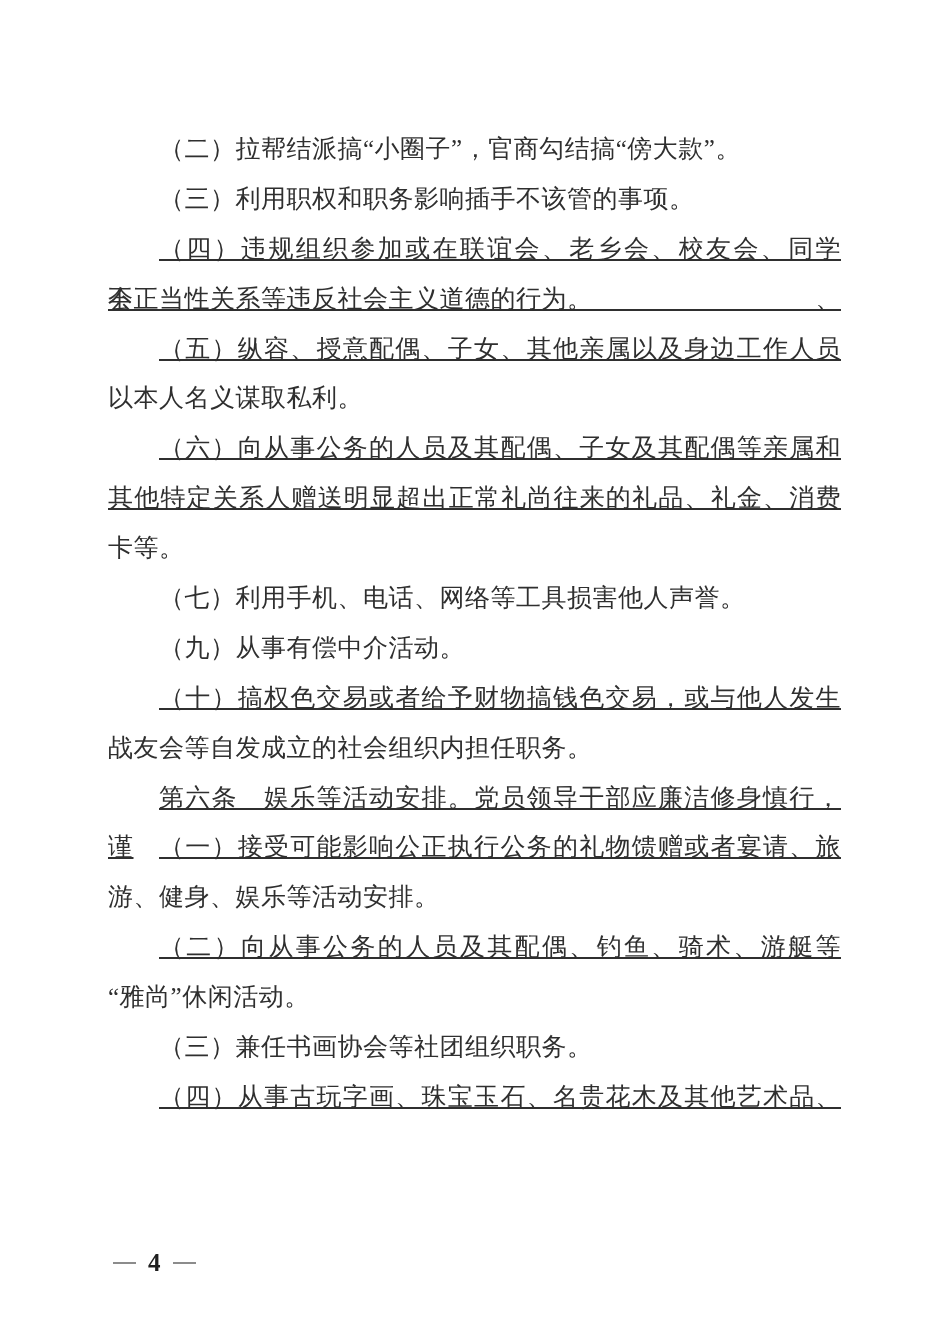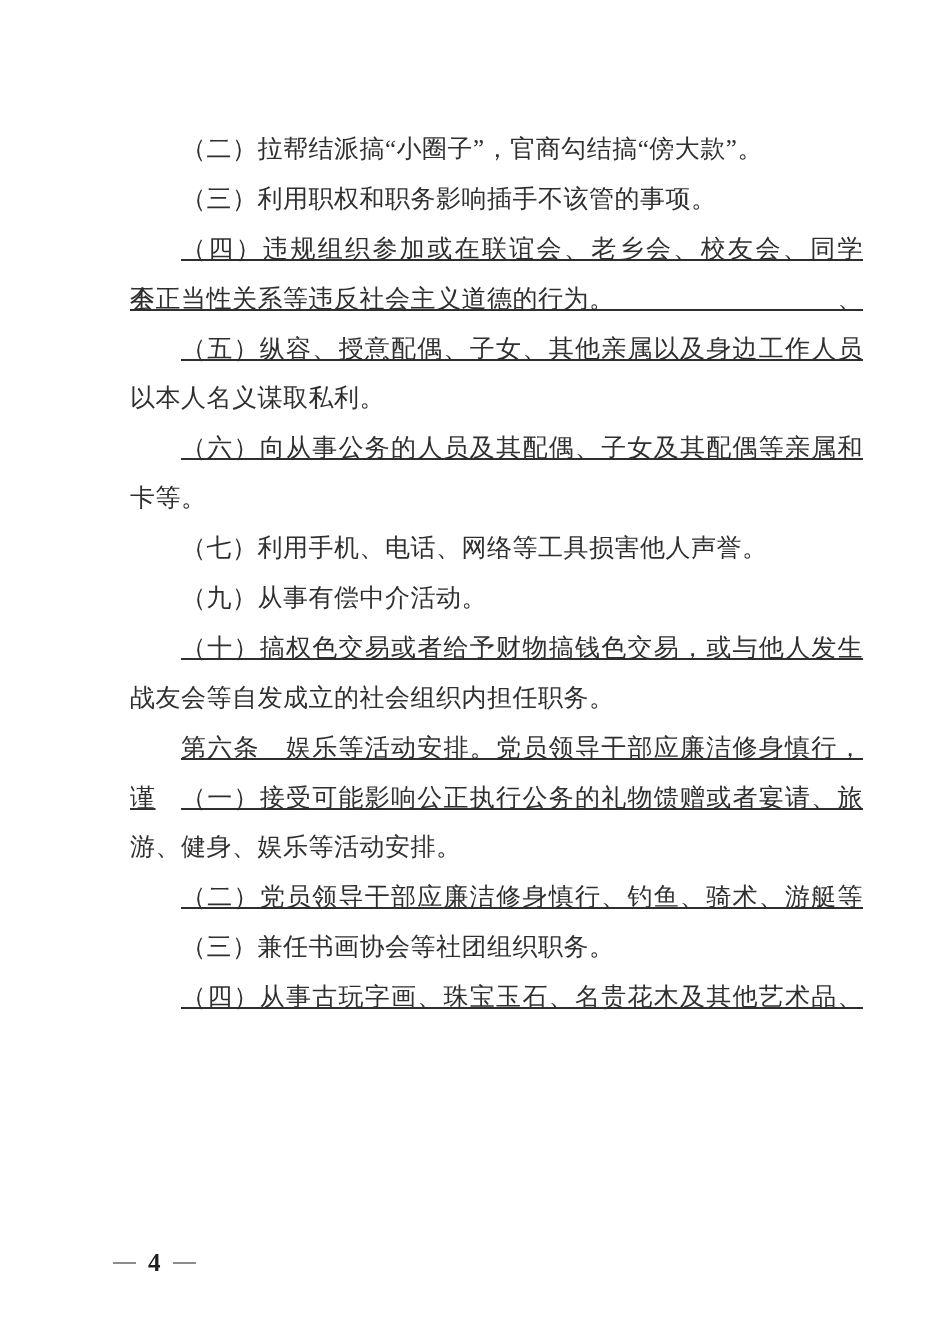--- a/index.html
+++ b/index.html
@@ -13,21 +13,21 @@
     width: 950px;
     height: 1344px;
     position: relative;
     overflow: hidden;
     background: var(--background, #fff);
     font-family: "Liberation Serif", "DejaVu Serif", serif;
     color: var(--text, #2f2f2f);
   }
   .doc-body {
     position: absolute;
-    left: 130px;
+    left: 108px;
     top: 124px;
     width: 733px;
     font-size: 25px;
     line-height: 49.9px;
     letter-spacing: 0.5px;
   }
   .line {
     height: 49.9px;
     text-align: left;
   }
@@ -65,29 +65,31 @@
 <body>
 
 <div class="doc-body">
   <div class="line ind">（二）拉帮结派搞“小圈子”，官商勾结搞“傍大款”。</div>
   <div class="line ind">（三）利用职权和职务影响插手不该管的事项。</div>
   <div class="line ind fill">（四）违规组织参加或在联谊会、老乡会、校友会、同学会、</div>
   <div class="line">不正当性关系等违反社会主义道德的行为。</div>
   <div class="line ind fill">（五）纵容、授意配偶、子女、其他亲属以及身边工作人员</div>
   <div class="line">以本人名义谋取私利。</div>
   <div class="line ind fill">（六）向从事公务的人员及其配偶、子女及其配偶等亲属和</div>
+  <div class="line fill">其他特定关系人赠送明显超出正常礼尚往来的礼品、礼金、消费</div>
   <div class="line">卡等。</div>
   <div class="line ind">（七）利用手机、电话、网络等工具损害他人声誉。</div>
   <div class="line ind">（九）从事有偿中介活动。</div>
   <div class="line ind fill">（十）搞权色交易或者给予财物搞钱色交易，或与他人发生</div>
   <div class="line">战友会等自发成立的社会组织内担任职务。</div>
   <div class="line ind fill">第六条　娱乐等活动安排。党员领导干部应廉洁修身慎行，谨</div>
   <div class="line ind fill">（一）接受可能影响公正执行公务的礼物馈赠或者宴请、旅</div>
   <div class="line">游、健身、娱乐等活动安排。</div>
-  <div class="line ind fill">（二）党员领导干部应廉洁修身慎行、钓鱼、骑术、游艇等</div>
+  <div class="line ind fill">（二）向从事公务的人员及其配偶、钓鱼、骑术、游艇等</div>
+  <div class="line">“雅尚”休闲活动。</div>
   <div class="line ind">（三）兼任书画协会等社团组织职务。</div>
   <div class="line ind fill">（四）从事古玩字画、珠宝玉石、名贵花木及其他艺术品、</div>
 </div>
 
 <div class="footer">
   <span class="dash"></span>
   <span class="pagenum">4</span>
   <span class="dash"></span>
 </div>
 

